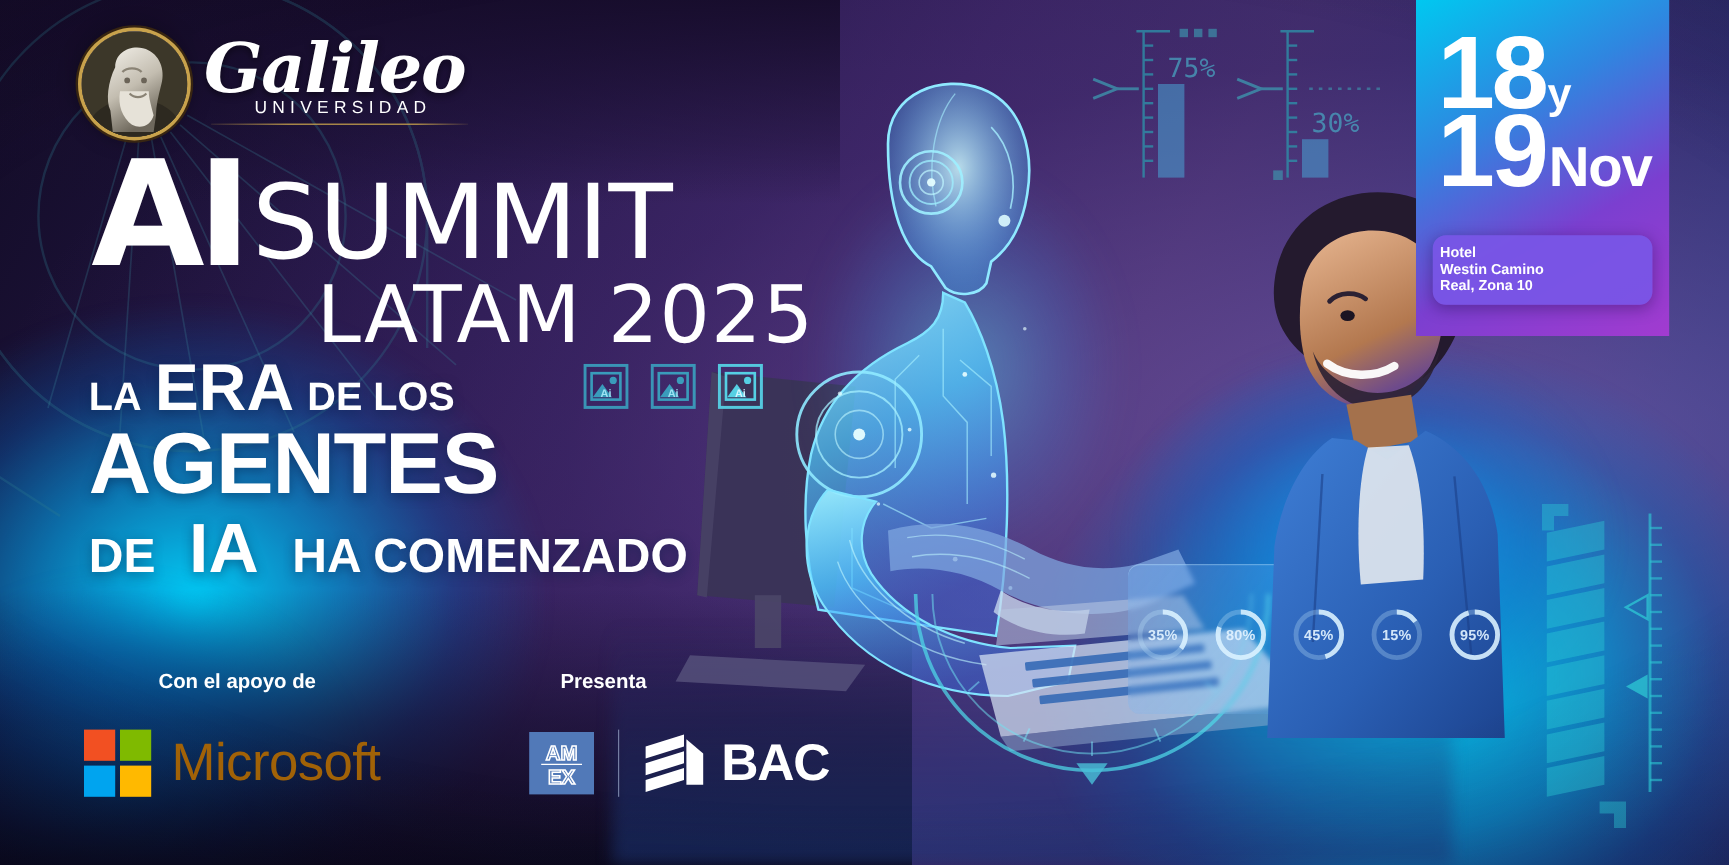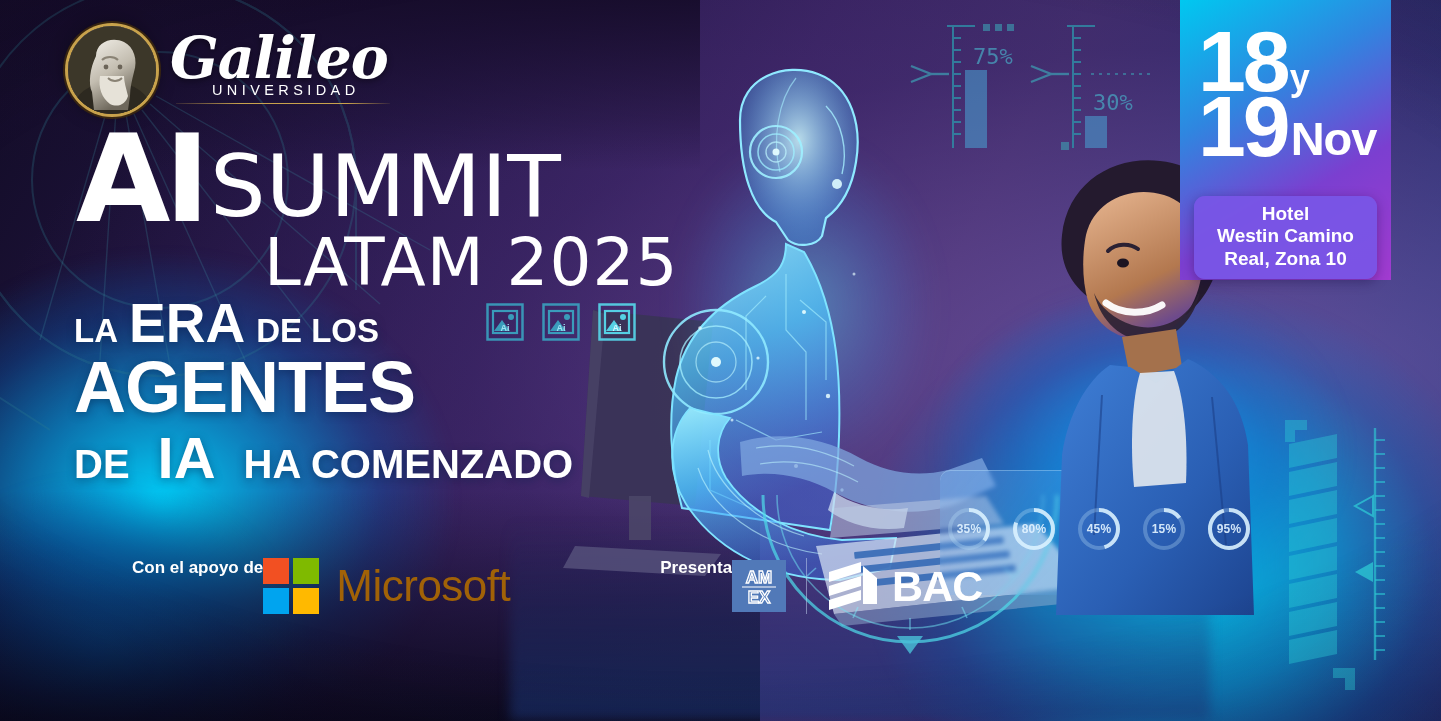--- a/index.html
+++ b/index.html
@@ -107,27 +107,27 @@
 
   
   .datepanel{position:absolute;right:50px;top:0;width:211px;height:280px;z-index:20;
     background:linear-gradient(150deg,#00c8f0 0%,#2f86e0 34%,#7b3fd0 66%,#a23bd0 100%);}
   .datepanel .inner{position:relative;padding:26px 0 0 0;height:100%;}
   .d-line{display:flex;align-items:flex-end;justify-content:flex-start;padding-left:18px;line-height:.82;}
   .d-num{font-size:86px;font-weight:700;color:#fff;letter-spacing:-3px;}
   .d-y{font-size:36px;font-weight:700;color:#fff;margin-left:2px;margin-bottom:4px;}
   .d-mon{font-size:47px;font-weight:700;color:#fff;margin-left:3px;margin-bottom:3px;letter-spacing:-1px;}
   .venue{position:absolute;left:14px;right:14px;top:196px;background:rgba(120,86,230,.92);
-    border-radius:11px;padding:7px 6px 9px;text-align:center;color:#fff;
-    font-size:19px;font-weight:700;line-height:1.18;
+    border-radius:11px;padding:7px 6px 9px;text-align:left;color:#fff;
+    font-size:12px;font-weight:700;line-height:1.18;
     box-shadow:0 3px 12px rgba(20,10,60,.35);}
 
   
   .sponsors{position:absolute;left:70px;top:558px;z-index:20;display:flex;gap:124px;}
-  .spon-col{display:flex;flex-direction:row;justify-content:center;}
+  .spon-col{display:flex;flex-direction:column;justify-content:center;}
   .spon-label{color:#fff;font-size:17px;font-weight:700;margin-bottom:30px;}
   .spon-col.apoyo .spon-label{margin-left:62px;}
   .spon-col.presenta .spon-label{margin-left:26px;}
   .ms-logo{display:flex;align-items:center;gap:17px;}
   .ms-grid{width:56px;height:56px;display:grid;grid-template-columns:1fr 1fr;grid-template-rows:1fr 1fr;gap:4px;}
   .ms-grid i{display:block;}
   .ms-name{color:#a16207;font-size:44px;font-weight:400;letter-spacing:-.5px;}
   .pres-row{display:flex;align-items:center;gap:20px;}
   .amex{width:54px;height:52px;background:#5179b8;display:flex;align-items:center;justify-content:center;}
   .divider{width:1px;height:56px;background:rgba(190,205,235,.55);}

